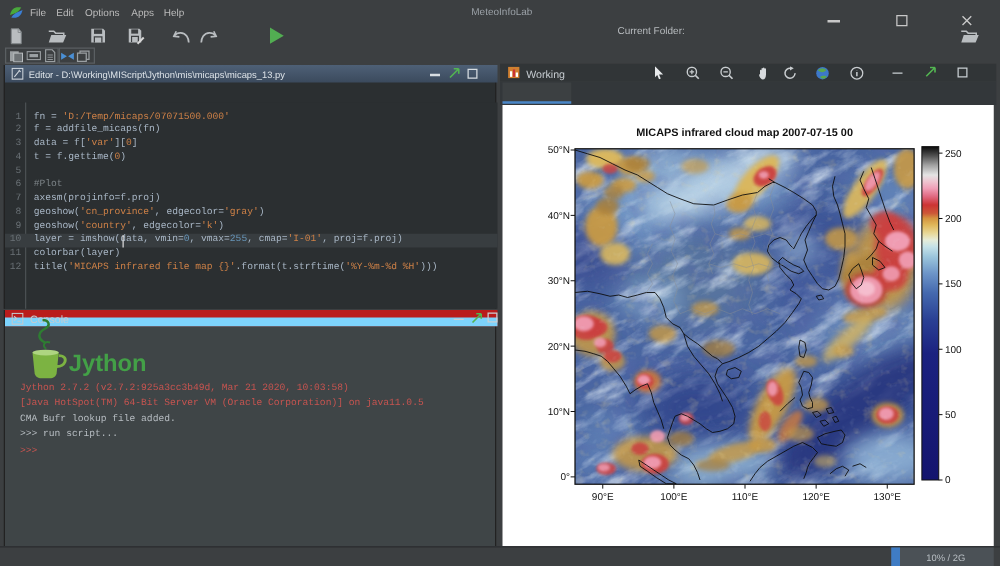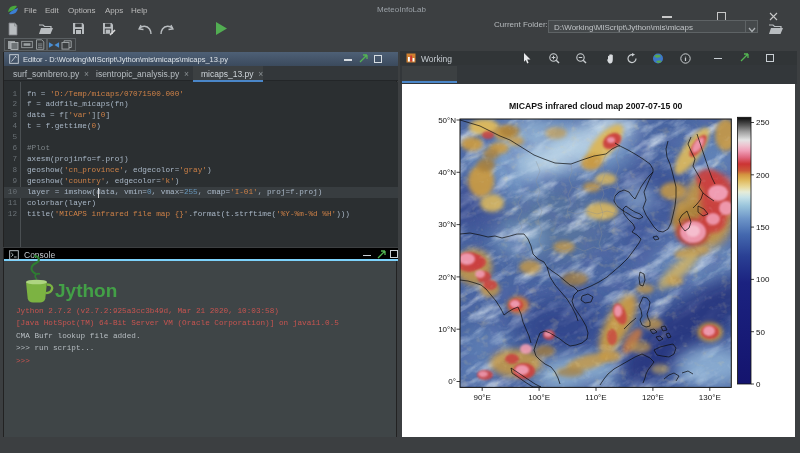--- a/index.html
+++ b/index.html
@@ -52,28 +52,20 @@
   <path d="M1.5 4.5 C4 1.5 9 1.5 11.5 5 C12.5 6.5 13 8 13 10" fill="none" stroke="#b9bdc0" stroke-width="1.4"></path>
 </svg>
 <svg class="ic" style="left:160px;top:24px" width="14" height="11" viewBox="0 0 14 11">
   <path d="M11 1 L13 5 L8.5 5.5" fill="none" stroke="#b9bdc0" stroke-width="1.3"></path>
   <path d="M12.5 4.5 C10 1.5 5 1.5 2.5 5 C1.5 6.5 1 8 1 10" fill="none" stroke="#b9bdc0" stroke-width="1.4"></path>
 </svg>
 <svg class="ic" style="left:214px;top:21px" width="14" height="15" viewBox="0 0 14 15">
   <path d="M2 1 L13 7.5 L2 14 Z" fill="#52ad52"></path>
 </svg>
 <div class="abs" style="left:494px;top:20px;font-size:8px;color:#b7bbbe">Current Folder:</div>
-<div class="abs" style="left:548px;top:20px;width:210px;height:13px;background:#45494b;border:1px solid #5e6365">
-  <div class="abs" style="left:5px;top:2px;font-size:8px;color:#c0c4c7;white-space:nowrap">D:\Working\MIScript\Jython\mis\micaps</div>
-  <div class="abs" style="left:196px;top:0;width:12px;height:11px;border-left:1px solid #5e6365">
-    <svg width="12" height="11" viewBox="0 0 12 11">
-          <path d="M3 4 L6 7.5 L9 4" fill="none" stroke="#aeb2b5" stroke-width="1.2"></path>
-        </svg>
-  </div>
-</div>
 <svg class="ic" style="left:768px;top:23px" width="16" height="12" viewBox="0 0 16 12">
   <path d="M1 2 L5 2 L6.5 3.5 L13 3.5 L13 5" fill="none" stroke="#b9bdc0" stroke-width="1.2"></path>
   <path d="M1 11 L3 5 L15 5 L12.5 11 Z" fill="#b9bdc0"></path>
 </svg>
 
 <div class="abs" style="left:4px;top:38px;width:43px;height:13px;border:1px solid #5a5f62"></div>
 <div class="abs" style="left:47px;top:38px;width:29px;height:13px;border:1px solid #5a5f62"></div>
 <svg class="ic" style="left:7px;top:40px" width="12" height="10" viewBox="0 0 12 10">
   <rect x="1" y="1" width="7" height="8" fill="#9ba0a3"></rect>
       <rect x="4" y="2.5" width="7" height="7" fill="#6d7275" stroke="#b9bdc0" stroke-width="0.8"></rect>
@@ -100,27 +92,20 @@
     <svg class="ic" style="left:5px;top:2px" width="10" height="10" viewBox="0 0 10 10">
       <rect x="0.7" y="0.7" width="8.6" height="8.6" fill="none" stroke="#cfd6dd" stroke-width="0.9"></rect>
       <path d="M2.5 7.5 L6.8 2.2 M6 2 L7.5 3.5" stroke="#cfd6dd" stroke-width="0.9" fill="none"></path>
     </svg>
     <div class="abs" style="left:19px;top:3px;font-size:7.5px;color:#dde3e8;white-space:nowrap">Editor - D:\Working\MIScript\Jython\mis\micaps\micaps_13.py</div>
     <div class="abs" style="left:340px;top:7px;width:8px;height:1.5px;background:#d7dde2"></div>
     <svg class="ic" style="left:355px;top:2px" width="9" height="9" viewBox="0 0 9 9">
           <path d="M1 8 L8 1 M8 1 L4 1 M8 1 L8 5" stroke="#53b552" stroke-width="1.3" fill="none"></path>
         </svg>
     <div class="abs" style="left:370px;top:2.5px;width:8px;height:8px;border:1px solid #d7dde2"></div>
-  </div>
-  <div class="abs" style="left:0;top:14px;width:394px;height:15px;background:#33373a;border-bottom:1px solid #232628">
-    <div class="abs" style="left:9px;top:3px;font-size:8.5px;color:#b9bfc4">surf_sombrero.py&nbsp;&nbsp;<span style="color:#8a9094">×</span></div>
-    <div class="abs" style="left:92px;top:3px;font-size:8.5px;color:#b9bfc4">isentropic_analysis.py&nbsp;&nbsp;<span style="color:#8a9094">×</span></div>
-    <div class="abs" style="left:189px;top:0;width:70px;height:15px;background:#3c4042"></div>
-    <div class="abs" style="left:197px;top:3px;font-size:8.5px;color:#ced4d9">micaps_13.py&nbsp;&nbsp;<span style="color:#8a9094">×</span></div>
-    <div class="abs" style="left:189px;top:13.5px;width:70px;height:2px;background:#4a86c8"></div>
   </div>
   <div class="abs mono" style="left:0;top:30px;width:394px;height:165px;background:#2B2F31;font-size:7.7px;line-height:10.95px;color:#A9B7C6;white-space:pre">
     <div class="abs" style="left:0;top:0;width:16.5px;height:165px;border-right:1px solid #4a4f52"></div>
     <div class="abs" style="left:0;top:105px;width:394px;height:11px;background:#383d40"></div>
     <div class="abs" style="left:0;top:6.5px;width:13px;color:#6a7176;text-align:right">1
 2
 3
 4
 5
 6
@@ -140,21 +125,21 @@
 geoshow(<span style="color:#CE8147">'cn_province'</span>, edgecolor=<span style="color:#CE8147">'gray'</span>)
 geoshow(<span style="color:#CE8147">'country'</span>, edgecolor=<span style="color:#CE8147">'k'</span>)
 layer = imshow(data, vmin=<span style="color:#6897BB">0</span>, vmax=<span style="color:#6897BB">255</span>, cmap=<span style="color:#CE8147">'I-01'</span>, proj=f.proj)
 colorbar(layer)
 title(<span style="color:#CE8147">'MICAPS infrared file map {}'</span>.format(t.strftime(<span style="color:#CE8147">'%Y-%m-%d %H'</span>)))</div>
     <div class="abs" style="left:93.5px;top:105.5px;width:1.5px;height:10px;background:#d8d8d8"></div>
   </div>
 </div>
 
 <div class="abs" style="left:3px;top:248px;width:394px;height:189px;background:#3F4547;border-left:1px solid #222;border-right:1px solid #222">
-  <div class="abs" style="left:0;top:0;width:394px;height:13px;background:#000000;border-bottom:2px solid #7dd3fc">
+  <div class="abs" style="left:0;top:0;width:394px;height:13px;background:#b91c1c;border-bottom:7px solid #7dd3fc">
     <svg class="ic" style="left:5px;top:1.5px" width="10" height="10" viewBox="0 0 10 10">
       <rect x="0.7" y="0.7" width="8.6" height="8.6" fill="none" stroke="#c3c9cd" stroke-width="0.9"></rect>
       <path d="M2.3 3 L4.2 4.8 L2.3 6.6" stroke="#c3c9cd" stroke-width="0.9" fill="none"></path>
       <path d="M5 7 L7.6 7" stroke="#c3c9cd" stroke-width="0.9"></path>
     </svg>
     <div class="abs" style="left:20px;top:2px;font-size:8.5px;color:#c6ccd1">Console</div>
     <div class="abs" style="left:359px;top:6.5px;width:8px;height:1.5px;background:#c9cfd4"></div>
     <svg class="ic" style="left:373px;top:1.5px" width="9" height="9" viewBox="0 0 9 9">
           <path d="M1 8 L8 1 M8 1 L4 1 M8 1 L8 5" stroke="#53b552" stroke-width="1.3" fill="none"></path>
         </svg>
@@ -470,14 +455,20 @@
 <text x="354.0" y="145.9" font-family="Liberation Sans,sans-serif" font-size="8" fill="#111">150</text>
 <line x1="349.0" y1="90.8" x2="352.0" y2="90.8" stroke="#111" stroke-width="0.8"></line>
 <text x="354.0" y="93.6" font-family="Liberation Sans,sans-serif" font-size="8" fill="#111">200</text>
 <line x1="349.0" y1="38.5" x2="352.0" y2="38.5" stroke="#111" stroke-width="0.8"></line>
 <text x="354.0" y="41.3" font-family="Liberation Sans,sans-serif" font-size="8" fill="#111">250</text>
 </svg>
 
   </div>
 </div>
 
-
+<div class="abs" style="left:0;top:437px;width:800px;height:16px;background:#3C3F41;border-top:1px solid #2a2d2f">
+  <div class="abs" style="left:713px;top:0px;width:82px;height:15px;background:#4b5156">
+    <div class="abs" style="left:0;top:0;width:7px;height:15px;background:#3f7cc4"></div>
+    <div class="abs" style="left:28px;top:4px;font-size:7.5px;color:#b9bfc4">10% / 2G</div>
+  </div>
 </div>
 
+</div>
+
 </body></html>

